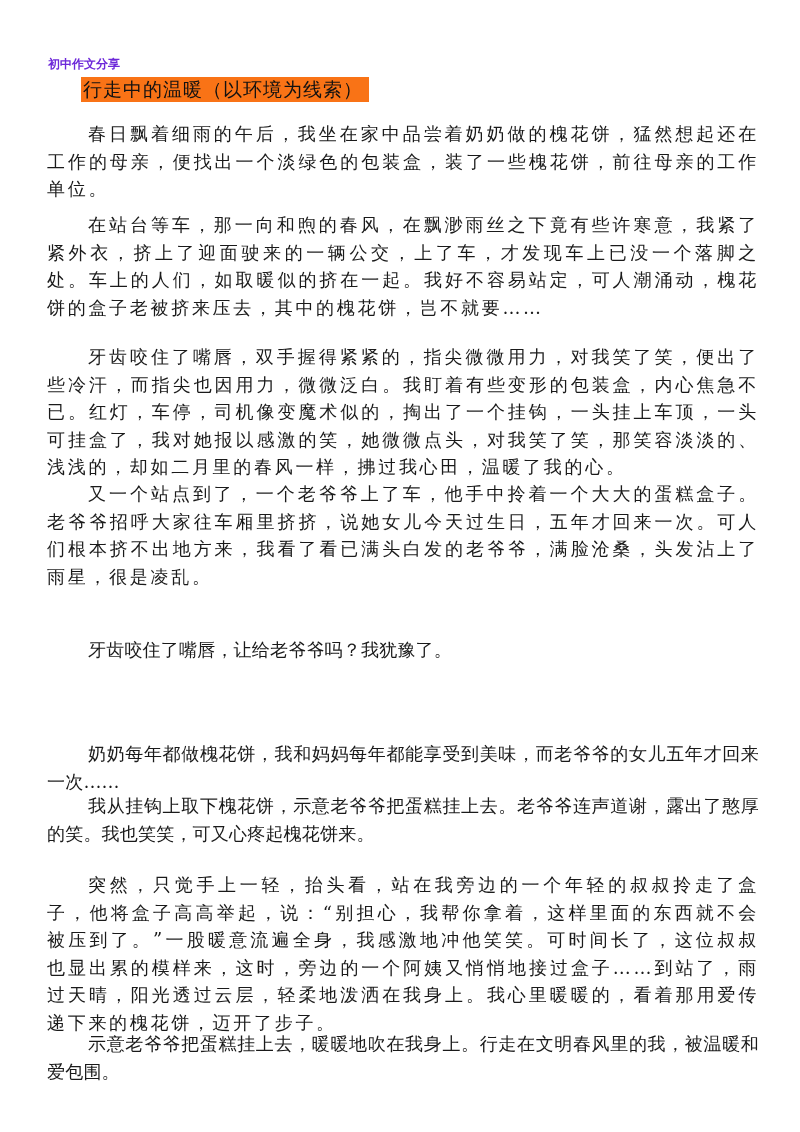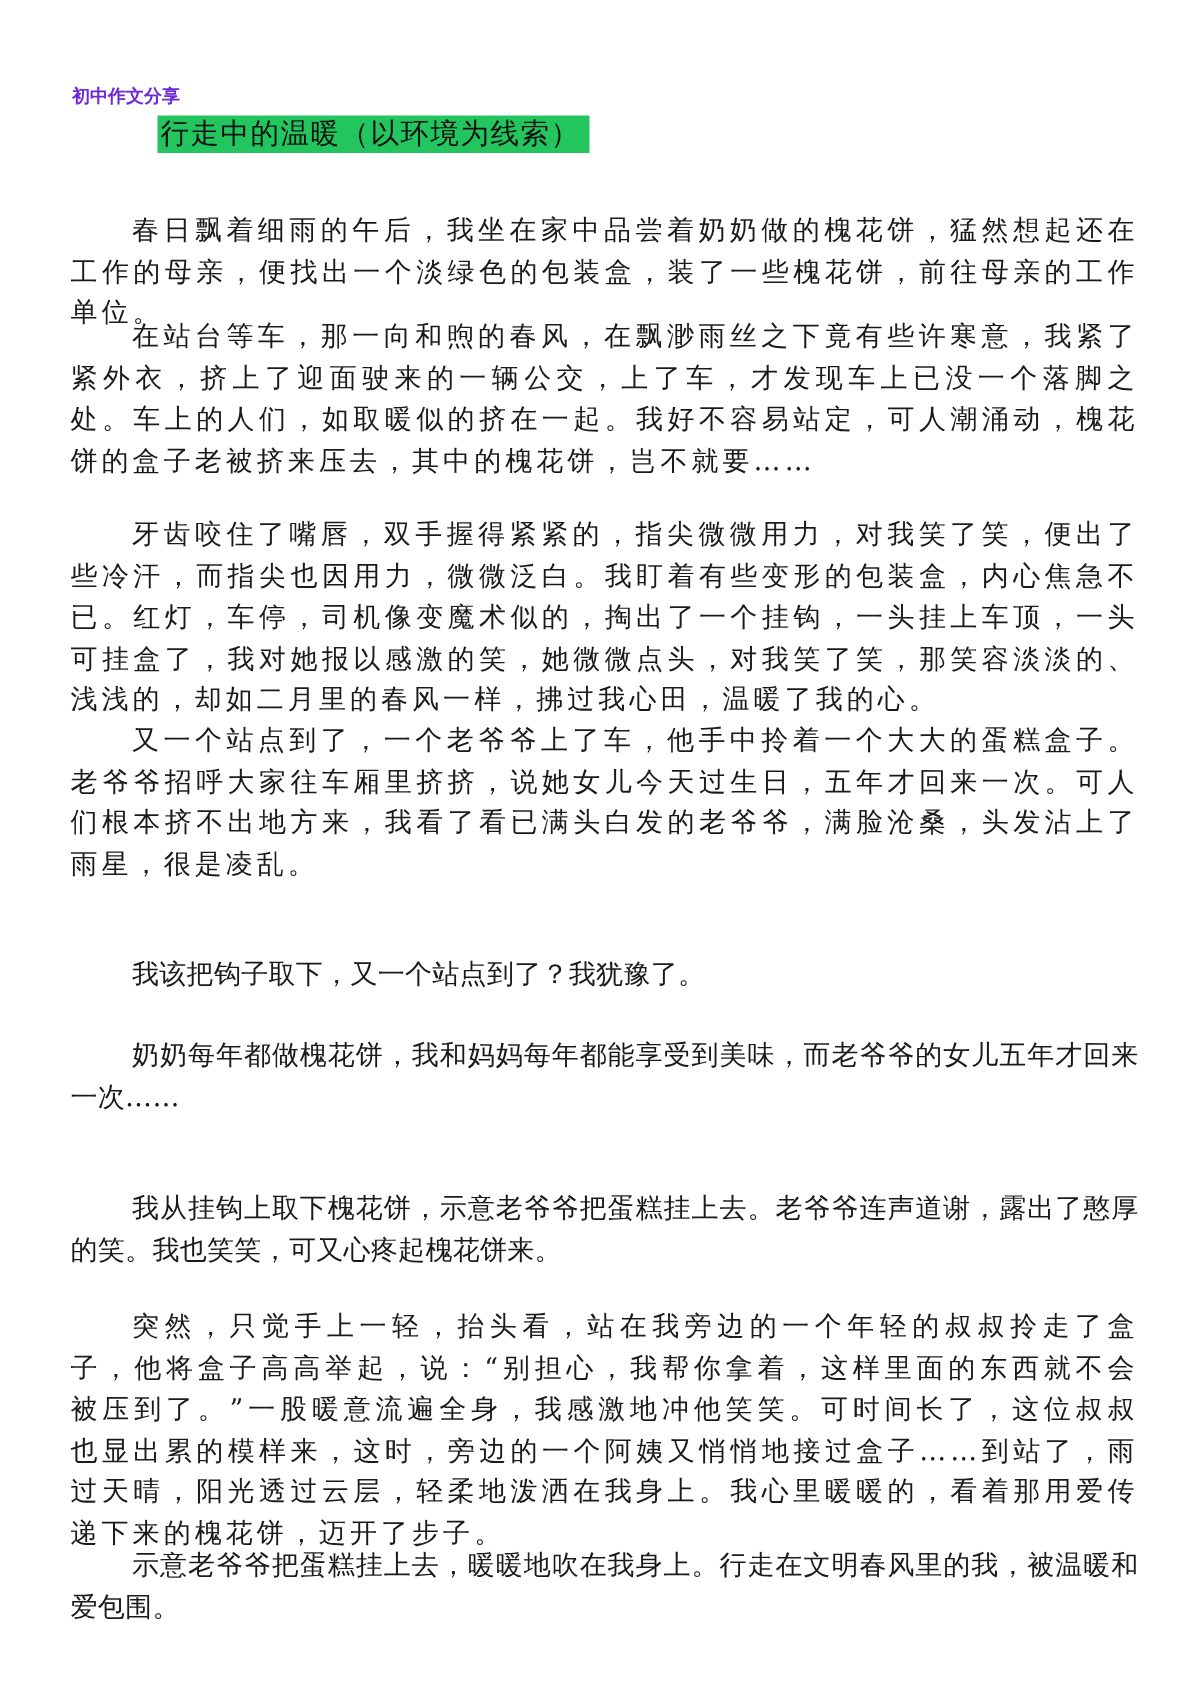--- a/index.html
+++ b/index.html
@@ -27,24 +27,24 @@
       left: 48px;
       top: 57px;
       font-size: 12px;
       line-height: 14px;
       font-weight: bold;
       letter-spacing: 0px;
       color: #6d28d9;
     }
     .title-wrap {
       position: absolute;
-      left: 105px;
+      left: 81px;
       top: 77px;
       height: 25px;
-      background: #22c55e;
+      background: #f97316;
       padding: 0 6px 0 2px;
     }
     .title {
       font-size: 19px;
       line-height: 25px;
       letter-spacing: 1px;
       color: #111;
       white-space: nowrap;
     }
     .body-text {
@@ -61,44 +61,44 @@
       line-height: 27.5px;
       letter-spacing: 2.7px;
       text-indent: 41px;
       text-align: justify;
       color: #1a1a1a;
       margin: 0;
     }
     .para.tight {
       letter-spacing: 0.2px;
     }
-    .p1 { top: 140px; }
+    .p1 { top: 120px; }
     .p2 { top: 211px; }
     .p3 { top: 343px; }
     .p4 { top: 480px; }
     .p5 { top: 636px; }
-    .p6 { top: 690px; }
+    .p6 { top: 740px; }
     .p7 { top: 792px; }
     .p8 { top: 871px; }
     .p9 { top: 1030px; }
   </style>
 </head>
 <body>
 
 <div class="page">
   <div class="header-label">初中作文分享</div>
 
   <div class="title-wrap">
     <div class="title">行走中的温暖（以环境为线索）</div>
   </div>
 
   <div class="body-text">
     <p class="para p1">春日飘着细雨的午后，我坐在家中品尝着奶奶做的槐花饼，猛然想起还在工作的母亲，便找出一个淡绿色的包装盒，装了一些槐花饼，前往母亲的工作单位。</p>
     <p class="para p2">在站台等车，那一向和煦的春风，在飘渺雨丝之下竟有些许寒意，我紧了紧外衣，挤上了迎面驶来的一辆公交，上了车，才发现车上已没一个落脚之处。车上的人们，如取暖似的挤在一起。我好不容易站定，可人潮涌动，槐花饼的盒子老被挤来压去，其中的槐花饼，岂不就要……</p>
     <p class="para p3">牙齿咬住了嘴唇，双手握得紧紧的，指尖微微用力，对我笑了笑，便出了些冷汗，而指尖也因用力，微微泛白。我盯着有些变形的包装盒，内心焦急不已。红灯，车停，司机像变魔术似的，掏出了一个挂钩，一头挂上车顶，一头可挂盒了，我对她报以感激的笑，她微微点头，对我笑了笑，那笑容淡淡的、浅浅的，却如二月里的春风一样，拂过我心田，温暖了我的心。</p>
     <p class="para p4">又一个站点到了，一个老爷爷上了车，他手中拎着一个大大的蛋糕盒子。老爷爷招呼大家往车厢里挤挤，说她女儿今天过生日，五年才回来一次。可人们根本挤不出地方来，我看了看已满头白发的老爷爷，满脸沧桑，头发沾上了雨星，很是凌乱。</p>
-    <p class="para p5 tight">我该把钩子取下，又一个站点到了？我犹豫了。</p>
+    <p class="para p5 tight">牙齿咬住了嘴唇，让给老爷爷吗？我犹豫了。</p>
     <p class="para p6 tight">奶奶每年都做槐花饼，我和妈妈每年都能享受到美味，而老爷爷的女儿五年才回来一次……</p>
     <p class="para p7 tight">我从挂钩上取下槐花饼，示意老爷爷把蛋糕挂上去。老爷爷连声道谢，露出了憨厚的笑。我也笑笑，可又心疼起槐花饼来。</p>
     <p class="para p8">突然，只觉手上一轻，抬头看，站在我旁边的一个年轻的叔叔拎走了盒子，他将盒子高高举起，说：“别担心，我帮你拿着，这样里面的东西就不会被压到了。”一股暖意流遍全身，我感激地冲他笑笑。可时间长了，这位叔叔也显出累的模样来，这时，旁边的一个阿姨又悄悄地接过盒子……到站了，雨过天晴，阳光透过云层，轻柔地泼洒在我身上。我心里暖暖的，看着那用爱传递下来的槐花饼，迈开了步子。</p>
     <p class="para p9 tight">示意老爷爷把蛋糕挂上去，暖暖地吹在我身上。行走在文明春风里的我，被温暖和爱包围。</p>
   </div>
 </div>
 
 </body></html>

